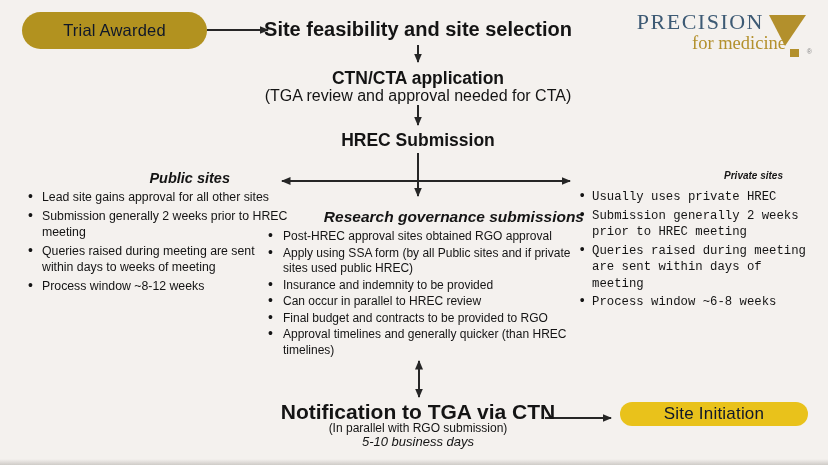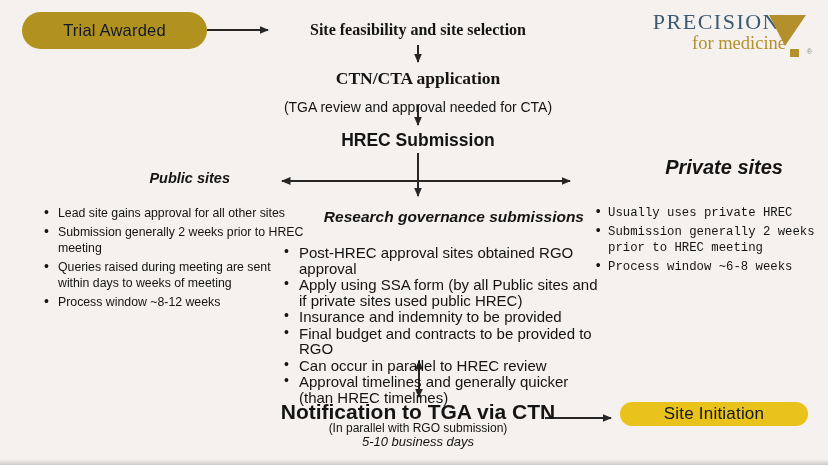--- a/index.html
+++ b/index.html
@@ -25,49 +25,49 @@
   .pill{
     position:absolute;display:flex;align-items:center;justify-content:center;
     color:#0f172a;font-weight:normal;letter-spacing:0.2px;
   }
   .pill-trial{left:22px;top:12px;width:185px;height:37px;border-radius:19px;
     background:var(--pill-dark-gold);font-size:16.5px;}
   .pill-init{left:620px;top:402px;width:188px;height:24px;border-radius:19px;
     background:var(--pill-bright-gold);font-size:17px;}
 
   .center-col{position:absolute;left:252px;width:332px;text-align:center;}
-  .t-step1{top:20px;font-size:16px;font-weight:bold;line-height:19px;font-family:Liberation Serif, serif;}
+  .t-step1{top:20px;font-size:20px;font-weight:bold;line-height:19px;}
   .t-step2{top:69px;}
-  .t-step2 .big{font-size:17.5px;font-weight:bold;line-height:19px;font-family:Liberation Serif, serif;}
-  .t-step2 .small{font-size:14px;line-height:15px;margin-top:12px;}
+  .t-step2 .big{font-size:17.5px;font-weight:bold;line-height:19px;}
+  .t-step2 .small{font-size:16px;line-height:15px;}
   .t-step3{top:131px;font-size:17.5px;font-weight:bold;line-height:19px;}
 
   .col-head{position:absolute;font-style:italic;font-weight:bold;text-align:right;white-space:nowrap;}
   .head-public{left:50px;top:170px;width:180px;font-size:14.5px;}
-  .head-private{left:603px;top:156px;width:180px;font-size:20px;}
+  .head-private{left:603px;top:170px;width:180px;font-size:10px;}
   .head-rgo{left:252px;top:208px;width:332px;font-size:15.5px;}
 
-  ul.blist{position:absolute;margin:16px;padding:0;list-style:none;}
+  ul.blist{position:absolute;margin:0;padding:0;list-style:none;}
   .blist li{position:relative;padding-left:16px;}
   .blist li::before{content:"\2022";position:absolute;left:2px;top:-1px;font-size:14px;}
   .list-public{left:26px;top:189px;width:262px;font-size:12.3px;line-height:16.5px;}
   .list-public li{margin-bottom:2px;}
   .list-private{left:576px;top:189px;width:238px;font-size:12.3px;line-height:16.5px;}
   .list-private li{margin-bottom:2px;font-family:Liberation Mono, monospace;}
-  .list-rgo{left:266px;top:229px;width:322px;font-size:15px;line-height:15.5px;}
+  .list-rgo{left:266px;top:229px;width:322px;font-size:12px;line-height:15.5px;}
   .list-rgo li{padding-left:17px;margin-bottom:1px;}
 
   .notif{position:absolute;left:252px;top:402px;width:332px;text-align:center;}
   .notif-title{font-size:21px;font-weight:bold;line-height:19px;white-space:nowrap;}
   .notif-sub{font-size:12px;line-height:14px;}
   .notif-days{font-size:13px;font-style:italic;line-height:14px;}
 
   .logo{position:absolute;left:640px;top:10px;width:172px;height:52px;
     font-family:"Liberation Serif",serif;}
-  .logo-line1{position:absolute;right:32px;top:0;font-size:22px;line-height:24px;
+  .logo-line1{position:absolute;right:48px;top:0;font-size:22px;line-height:24px;
     letter-spacing:1.5px;color:var(--logo-blue);white-space:nowrap;}
   .logo-line2{position:absolute;right:26px;top:23px;font-size:18.5px;line-height:20px;
     color:var(--logo-gold);white-space:nowrap;}
   .logo-tri{position:absolute;right:2px;top:2px;}
   .logo-reg{position:absolute;right:0px;top:38px;font-size:7px;color:#8a8a8a;
     font-family:"Liberation Sans",sans-serif;}
 </style>
 </head>
 <body>
 
@@ -121,36 +121,37 @@
       <li>Process window ~8-12 weeks</li>
     </ul>
 
   <div class="col-head head-private">Private sites</div>
   <ul class="blist list-private">
 
       <li>Usually uses private HREC</li>
 
       <li>Submission generally 2 weeks prior to HREC meeting</li>
 
+      <li>Queries raised during meeting are sent within days of meeting</li>
 
       <li>Process window ~6-8 weeks</li>
     </ul>
 
   <div class="col-head head-rgo">Research governance submissions</div>
   <ul class="blist list-rgo">
 
       <li>Post-HREC approval sites obtained RGO approval</li>
 
       <li>Apply using SSA form (by all Public sites and if private sites used public HREC)</li>
 
       <li>Insurance and indemnity to be provided</li>
 
+      <li>Can occur in parallel to HREC review</li>
+
       <li>Final budget and contracts to be provided to RGO</li>
-
-      <li>Can occur in parallel to HREC review</li>
 
       <li>Approval timelines and generally quicker (than HREC timelines)</li>
     </ul>
 
   <div class="notif">
     <div class="notif-title">Notification to TGA via CTN</div>
     <div class="notif-sub">(In parallel with RGO submission)</div>
     <div class="notif-days">5-10 business days</div>
   </div>
 

